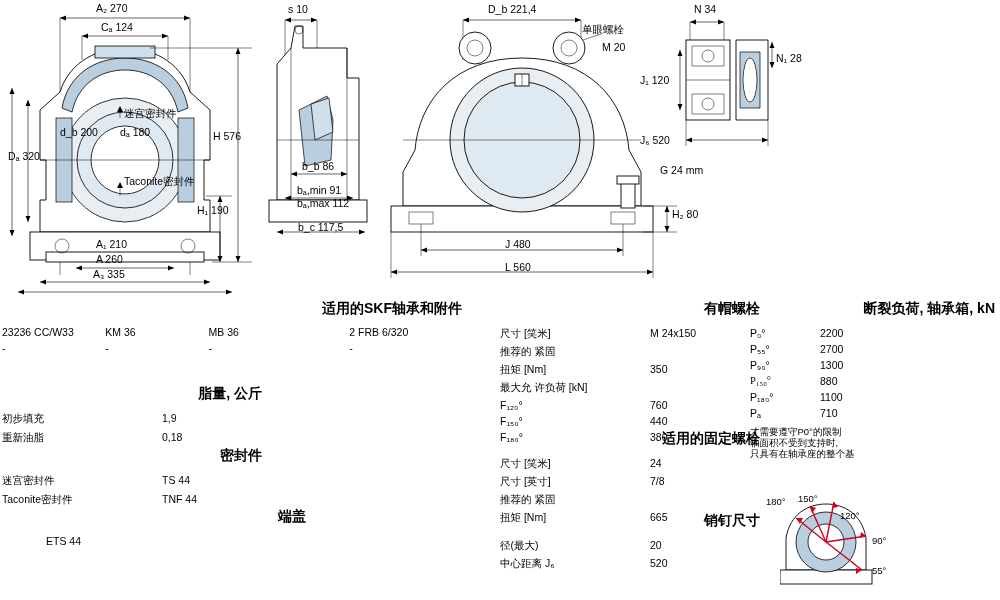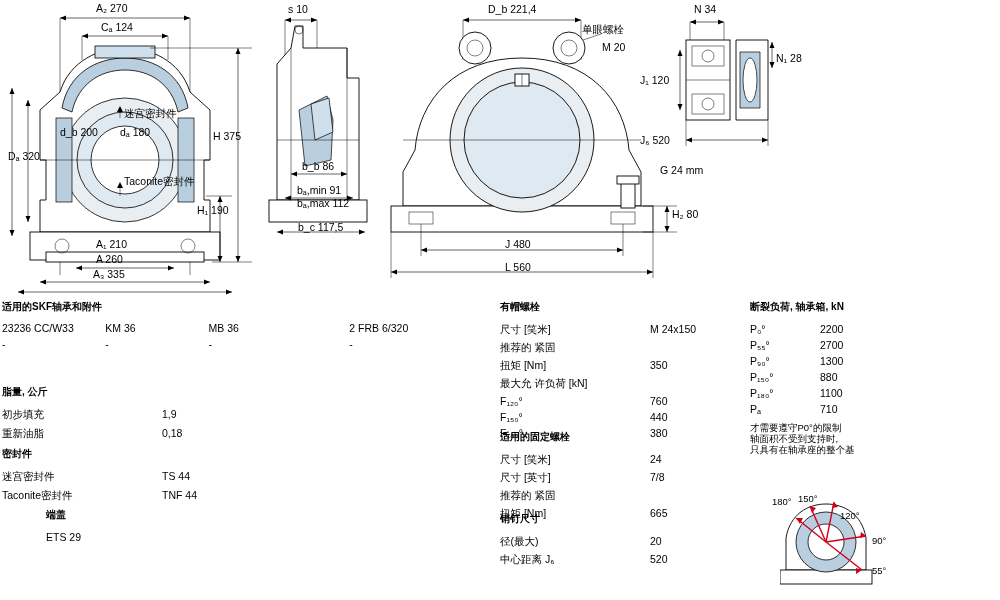--- a/index.html
+++ b/index.html
@@ -6,21 +6,21 @@
   body{
     width:1000px;height:600px;background:#ffffff;
     font-family:"Liberation Sans", sans-serif;
     color:#000;position:relative;overflow:hidden;
   }
   .abs{position:absolute;}
   .lbl{font-size:10.5px;line-height:12px;white-space:nowrap;}
   .lbl-sm{font-size:9.5px;line-height:11px;white-space:nowrap;}
   svg{display:block;}
   .tbl{font-size:10.5px;}
-  .hdr{font-weight:bold;font-size:10px;}
+  .hdr{font-weight:bold;font-size:14px;text-align:right;}
   
   .dimline{stroke:#000;stroke-width:0.6;}
   .thin{stroke:#000;stroke-width:0.5;fill:none;}
   .med{stroke:#000;stroke-width:0.9;fill:none;}
   .hatchA{fill:#b9cfe0;}
   .hatchB{fill:#cfe0ec;}
   .hatchC{fill:#dfe9f2;}
   .white{fill:#ffffff;}
   .grey{fill:#e9eef2;}
 </style>
@@ -121,21 +121,21 @@
     <path class="thin" d="M120,186 L120,196"></path>
     <path d="M120,182 l-3,6 h6 z" fill="#000"></path>
   </svg>
 </div>
 
 <div class="abs lbl" style="left:96px;top:2px;">A₂  270</div>
 <div class="abs lbl" style="left:101px;top:21px;">Cₐ 124</div>
 <div class="abs lbl" style="left:60px;top:126px;">d_b 200</div>
 <div class="abs lbl" style="left:120px;top:126px;">dₐ 180</div>
 <div class="abs lbl" style="left:8px;top:150px;">Dₐ 320</div>
-<div class="abs lbl" style="left:213px;top:130px;">H 375</div>
+<div class="abs lbl" style="left:213px;top:130px;">H 576</div>
 <div class="abs lbl" style="left:197px;top:204px;">H₁ 190</div>
 <div class="abs lbl" style="left:96px;top:238px;">A₁ 210</div>
 <div class="abs lbl" style="left:96px;top:253px;">A 260</div>
 <div class="abs lbl" style="left:93px;top:268px;">A₃ 335</div>
 <div class="abs lbl" style="left:124px;top:107px;">迷宫密封件</div>
 <div class="abs lbl" style="left:124px;top:175px;">Taconite密封件</div>
 
 <div class="abs" style="left:255px;top:0px;width:130px;height:250px;">
   <svg width="130" height="250" viewBox="0 0 130 250">
     <g class="dimline">
@@ -332,21 +332,21 @@
   </div>
   <div style="display:flex;margin-top:5px;">
     <div style="width:160px;" class="tbl">Taconite密封件</div>
     <div class="tbl">TNF 44</div>
   </div>
 </div>
 
 <div class="abs" style="left:2px;top:508px;width:260px;margin-left:44px;">
   <div class="hdr">端盖</div>
   <div style="display:flex;margin-top:9px;">
-    <div style="width:160px;" class="tbl">ETS 29</div>
+    <div style="width:160px;" class="tbl">ETS 44</div>
     <div class="tbl"></div>
   </div>
 </div>
 
 <div class="abs" style="left:500px;top:300px;width:260px;">
   <div class="hdr">有帽螺栓</div>
   <div style="display:flex;margin-top:9px;">
     <div style="width:150px;" class="tbl">尺寸 [笑米]</div>
     <div class="tbl">M 24x150</div>
   </div>
@@ -416,21 +416,21 @@
   </div>
   <div style="display:flex;margin-top:4px;">
     <div style="width:70px;" class="tbl">P₅₅°</div>
     <div class="tbl">2700</div>
   </div>
   <div style="display:flex;margin-top:4px;">
     <div style="width:70px;" class="tbl">P₉₀°</div>
     <div class="tbl">1300</div>
   </div>
   <div style="display:flex;margin-top:4px;">
-    <div style="width:70px;" class="tbl">P₁₅₀°</div>
+    <div style="width:70px;font-family:Liberation Serif, serif;" class="tbl">P₁₅₀°</div>
     <div class="tbl">880</div>
   </div>
   <div style="display:flex;margin-top:4px;">
     <div style="width:70px;" class="tbl">P₁₈₀°</div>
     <div class="tbl">1100</div>
   </div>
   <div style="display:flex;margin-top:4px;">
     <div style="width:70px;" class="tbl">Pₐ</div>
     <div class="tbl">710</div>
   </div>
@@ -455,17 +455,17 @@
     </g>
     <g fill="#d0021b" stroke="none">
       <path d="M16,26 l7,0 l-3,6 z"></path>
       <path d="M30,14 l6,2 l-4,5 z"></path>
       <path d="M54,10 l4,5 l-6,1 z"></path>
       <path d="M86,44 l-5,-4 l-1,6 z"></path>
       <path d="M82,78 l-6,-2 l0,6 z"></path>
     </g>
   </svg>
 </div>
-<div class="abs lbl-sm" style="left:766px;top:496px;margin-left:6px;">180°</div>
+<div class="abs lbl-sm" style="left:766px;top:496px;">180°</div>
 <div class="abs lbl-sm" style="left:798px;top:493px;">150°</div>
 <div class="abs lbl-sm" style="left:840px;top:510px;">120°</div>
 <div class="abs lbl-sm" style="left:872px;top:535px;">90°</div>
 <div class="abs lbl-sm" style="left:872px;top:565px;">55°</div>
 
 </body></html>

